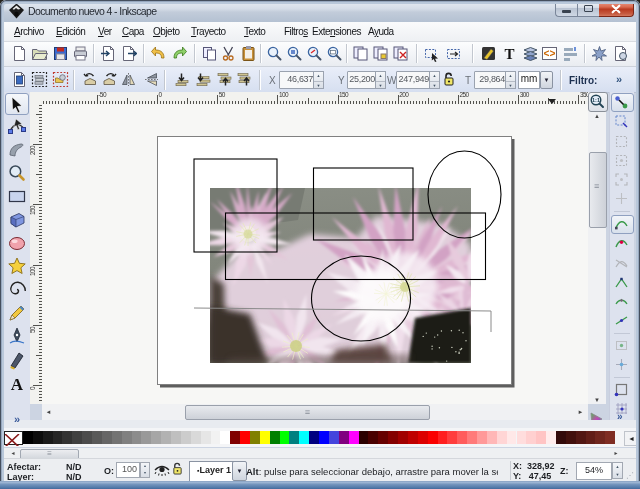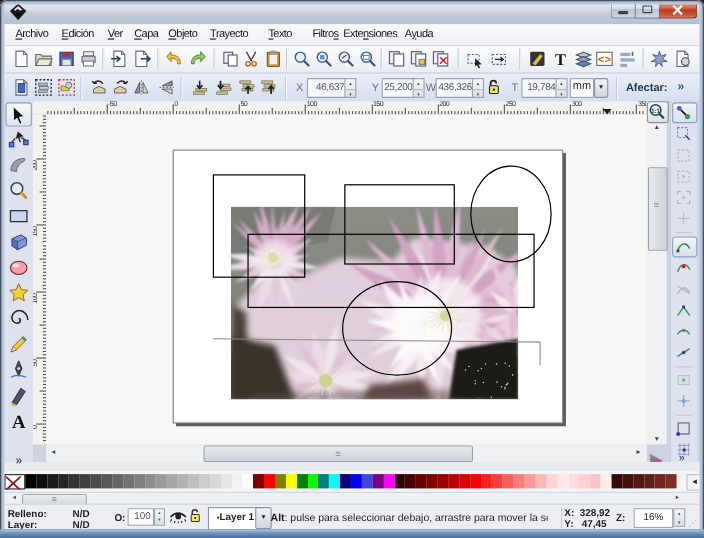--- a/index.html
+++ b/index.html
@@ -83,20 +83,21 @@
 #grip{position:absolute;left:622px;top:12px;font-size:8px;color:#9aa0aa}
 #botborder{position:absolute;left:0;top:481px;width:640px;height:8px;z-index:95;background:linear-gradient(180deg,#a6bcd8,#7495bd 30%,#4f76a6 75%,#3a5d8c);border-top:1px solid #8fa8c8}
 </style></head><body>
 <div id="win">
     <div id="titlebar">
       <svg id="logo" width="17" height="17" viewBox="0 0 17 17">
         <path d="M8.5 0.5 L16 7 L8.5 15.5 L1 7 Z" fill="#1a1a1a"></path>
         <path d="M8.5 2.5 L12.5 6 L10 6.5 L8 5 L6 6.8 L4.5 6 Z" fill="#e8e8e8"></path>
         <circle cx="8.5" cy="11" r="2.2" fill="#0a0a0a"></circle>
       </svg>
+      <div id="title">Documento nuevo 4 - Inkscape</div>
       <div id="wbmin">
         <div></div>
       </div>
       <div id="wbmax">
         <div></div>
       </div>
       <div id="wbclose">
         <svg width="10" height="10" viewBox="0 0 12 12">
           <path d="M2 2 L10 10 M10 2 L2 10" stroke="#fff" stroke-width="2.6" stroke-linecap="round"></path>
         </svg>
@@ -311,39 +312,39 @@
         <div class="spu">▲</div>
         <div class="spd">▼</div>
       </div>
       <div class="clab" style="left:334px">Y</div>
       <div class="spbox" style="left:343px;width:27px">25,200</div>
       <div class="spud" style="left:371px">
         <div class="spu">▲</div>
         <div class="spd">▼</div>
       </div>
       <div class="clab" style="left:383px">W</div>
-      <div class="spbox" style="left:392px;width:32px">436,326</div>
+      <div class="spbox" style="left:392px;width:32px">247,949</div>
       <div class="spud" style="left:425px">
         <div class="spu">▲</div>
         <div class="spd">▼</div>
       </div>
       <div class="clab" style="left:461px">T</div>
-      <div class="spbox" style="left:470px;width:30px">19,784</div>
+      <div class="spbox" style="left:470px;width:30px">29,864</div>
       <div class="spud" style="left:501px">
         <div class="spu">▲</div>
         <div class="spd">▼</div>
       </div>
       <svg id="lockic" width="12" height="15" viewBox="0 0 12 15">
         <path d="M3 6 L3 4 A2.6 2.6 0 0 1 8.2 4" fill="none" stroke="#222" stroke-width="1.6"></path>
         <rect x="2" y="6" width="8" height="7" rx="1" fill="#f0e668" stroke="#222" stroke-width="1"></rect>
         <circle cx="6" cy="9.5" r="1.1" fill="#222"></circle>
       </svg>
       <div id="mmbox">mm</div>
       <div id="mmarr">▼</div>
-      <div id="afectar">Afectar:</div>
+      <div id="afectar">Filtro:</div>
       <div id="chev1">»</div>
     </div>
     <div id="rulcorner"></div>
     <div id="hruler">
       <div class="tk" style="left:0.6px;height:3px"></div>
       <div class="tk" style="left:3.6px;height:3px"></div>
       <div class="tk" style="left:6.6px;height:3px"></div>
       <div class="tk" style="left:9.6px;height:3px"></div>
       <div class="tk" style="left:12.7px;height:3px"></div>
       <div class="tk" style="left:15.7px;height:3px"></div>
@@ -1159,21 +1160,21 @@
       <div class="sw" style="left:591.46px;background:#70261e"></div>
       <div class="sw" style="left:601.33px;background:#7f2d23"></div>
       <div id="palarr">◄</div>
     </div>
     <div id="palscroll">
       <div id="psleft">◄</div>
       <div id="psthumb">≡</div>
       <div id="psright">►</div>
     </div>
     <div id="statusbar">
-      <div class="stlab" style="left:3px;top:3px">Relleno:</div>
+      <div class="stlab" style="left:3px;top:3px">Afectar:</div>
       <div class="stlab" style="left:3px;top:13px">Layer:</div>
       <div class="stlab" style="left:62px;top:3px">N/D</div>
       <div class="stlab" style="left:62px;top:13px">N/D</div>
       <div class="stlab" style="left:100px;top:7px">O:</div>
       <div id="obox">100</div>
       <div id="oud">▲<br>▼</div>
       <svg style="position:absolute;left:150px;top:4px" width="16" height="13" viewBox="0 0 16 13">
         <path d="M1 7 Q8 0 15 7" fill="none" stroke="#222" stroke-width="1.4"></path>
         <circle cx="8" cy="6.5" r="2.6" fill="#222"></circle>
         <path d="M2 9 L1 11 M5 10.5 L4.6 12.5 M8 11 L8 13 M11 10.5 L11.4 12.5 M14 9 L15 11" stroke="#222" stroke-width="1"></path>
@@ -1182,18 +1183,18 @@
         <path d="M3 6 L3 4 A2.6 2.6 0 0 1 8.2 4" fill="none" stroke="#333" stroke-width="1.5"></path>
         <rect x="2" y="6" width="8" height="7" rx="1" fill="#f0e668" stroke="#333" stroke-width="1"></rect>
         <circle cx="6" cy="9.5" r="1" fill="#222"></circle>
       </svg>
       <div id="layerbox"><span style="font-size:7px">▪</span>Layer 1</div>
       <div id="layerarr">▼</div>
       <div id="alttext"><b>Alt</b>: pulse para seleccionar debajo, arrastre para mover la selecci</div>
       <div id="stsep1"></div>
       <div id="xyblock">X:&nbsp;&nbsp;328,92<br>Y:&nbsp;&nbsp;&nbsp;47,45</div>
       <div class="stlab" style="left:556px;top:7px">Z:</div>
-      <div id="zbox">16%</div>
+      <div id="zbox">54%</div>
       <div id="zud">▲<br>▼</div>
       <div id="grip">⋰</div>
     </div>
     <div id="botborder"></div>
     <div id="frame"></div>
   </div>
 </body></html>

